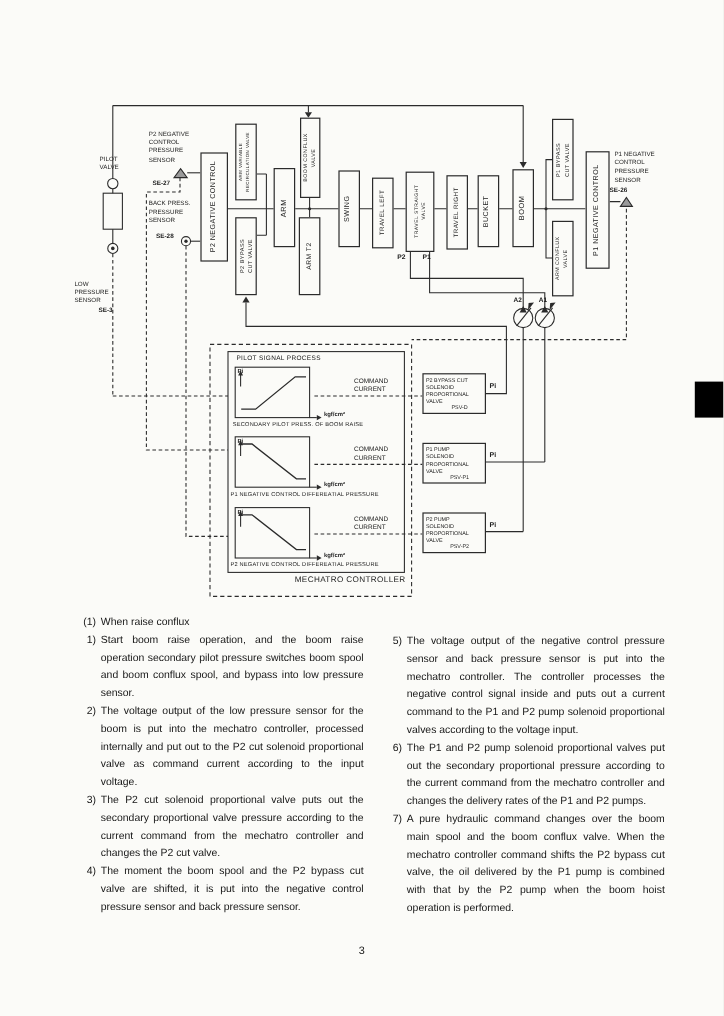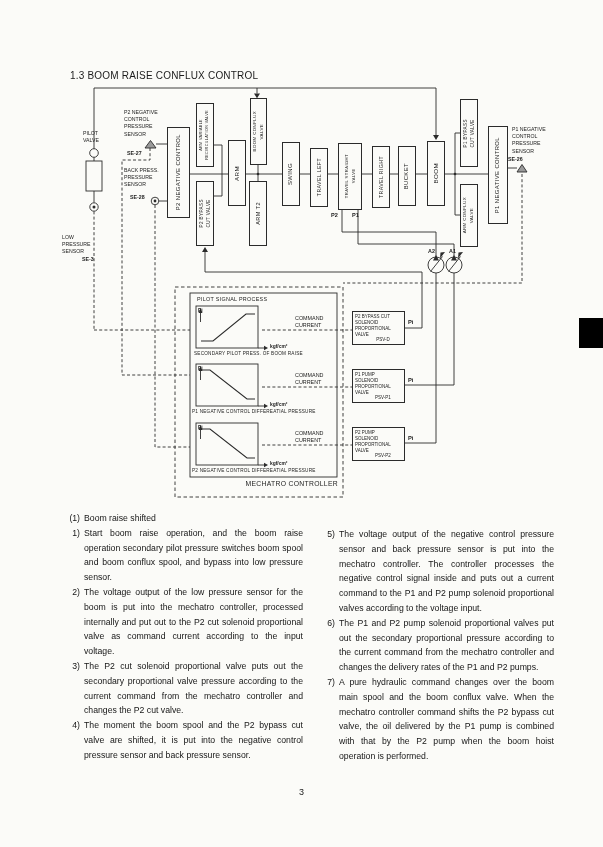--- a/index.html
+++ b/index.html
@@ -35,21 +35,20 @@
   .item .txt { flex:1; text-align:justify; }
   .item .txt.nj { text-align:left; }
   .tab { position:absolute; background:#000; }
   .pagenum { position:absolute; left:0; right:0; text-align:center; font-size:9px; }
 </style>
 </head>
 <body>
 
 <div class="page">
 
-  <div class="title abs" style="left:70px; top:70px;">1.3  BOOM RAISE CONFLUX CONTROL</div>
 
   <svg class="diagram" width="603" height="510" viewBox="0 0 603 510" fill="none" stroke="#2b2b2b" stroke-width="0.9">
 
     <g>
       <path d="M94,88 H436"></path>
       <path d="M94,88 V148.8"></path>
       <path d="M257,88 V93.5"></path>
       <polygon points="254,93.5 260,93.5 257,98.2" fill="#2b2b2b" stroke="none"></polygon>
       <path d="M436,88 V135"></path>
       <polygon points="433,135 439,135 436,140" fill="#2b2b2b" stroke="none"></polygon>
@@ -274,21 +273,21 @@
 
   <div class="dlabel b" style="left:408px; top:319px; font-size:5.8px;">Pi</div>
   <div class="dlabel b" style="left:408px; top:377px; font-size:5.8px;">Pi</div>
   <div class="dlabel b" style="left:408px; top:435px; font-size:5.8px;">Pi</div>
 
   <div class="tab" style="left:579px; top:318px; width:24px; height:30px;"></div>
 
   <div class="col" style="left:63px; top:511px; width:240px;">
     <div class="item">
       <span class="num">(1)</span>
-      <span class="txt nj">Boom raise shifted</span>
+      <span class="txt nj">When raise conflux</span>
     </div>
     <div class="item">
         <span class="num">1)</span>
         <span class="txt">Start boom raise operation, and the boom raise operation secondary pilot pressure switches boom spool and boom conflux spool, and bypass into low pressure sensor.</span>
       </div>
     <div class="item">
         <span class="num">2)</span>
         <span class="txt">The voltage output of the low pressure sensor for the boom is put into the mechatro controller, processed internally and put out to the P2 cut solenoid proportional valve as command current according to the input voltage.</span>
       </div>
     <div class="item">

